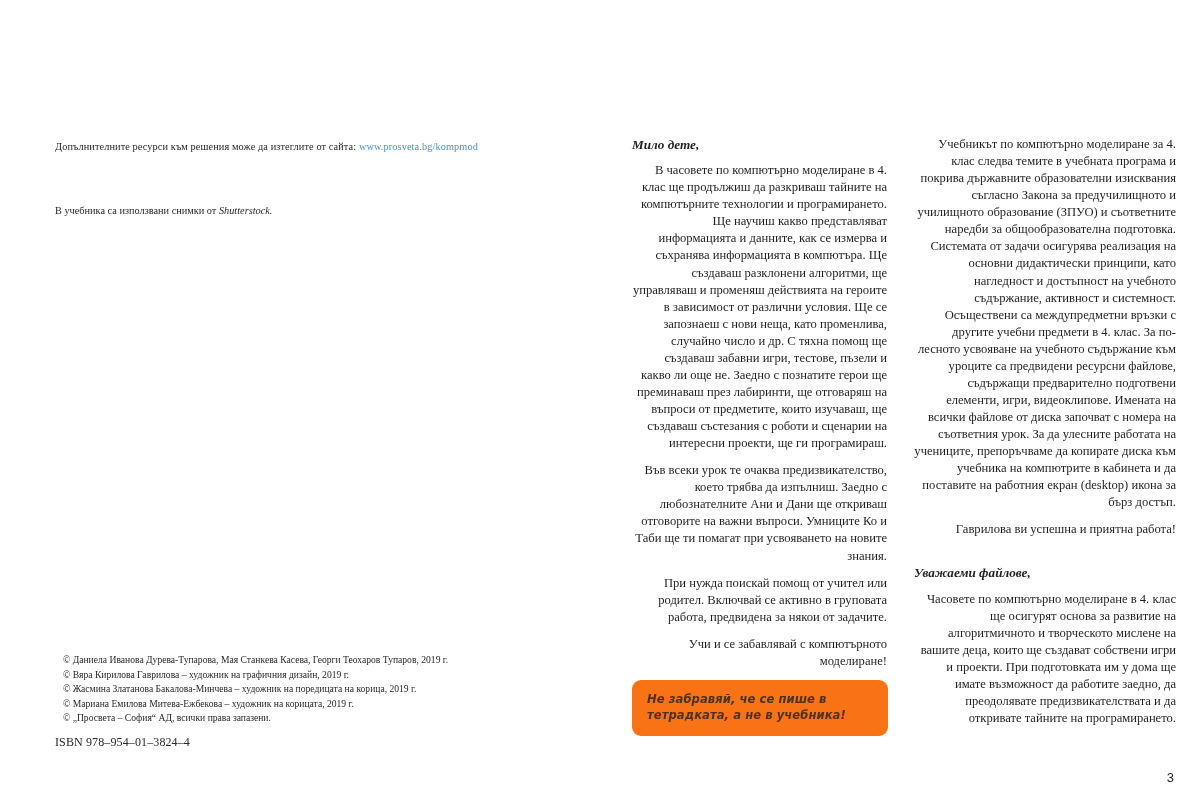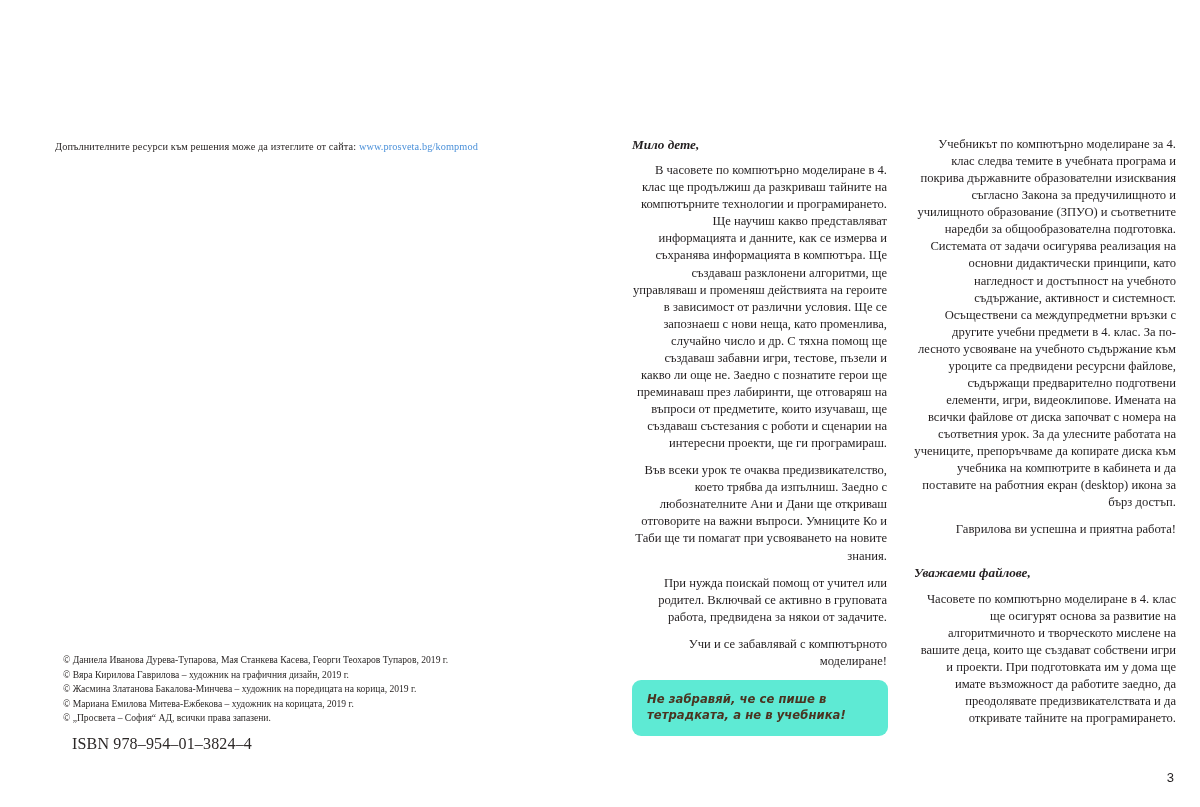--- a/index.html
+++ b/index.html
@@ -58,24 +58,23 @@
     color: #2b2726;
     margin-left: 8px;
   }
   .copyright-block .cline {
     white-space: nowrap;
   }
   .isbn-line {
     position: absolute;
     left: 55px;
     top: 735px;
-    font-size: 16px;
+    font-size: 12px;
     color: #2b2726;
     letter-spacing: 0.01em;
-    margin-left: 17px;
   }
 
   
   .col-mid {
     position: absolute;
     left: 632px;
     top: 136px;
     width: 255px;
   }
   
@@ -103,21 +102,21 @@
     margin: 0 0 10px 0;
     color: #231f20;
     text-align: right;
   }
   .body-par:last-child {
     margin-bottom: 0;
   }
 
   
   .callout {
-    background: #5eead4;
+    background: #f97316;
     border-radius: 9px;
     padding: 11px 15px 12px 15px;
     width: 226px;
     box-sizing: content-box;
   }
   .callout-text {
     font-family: "DejaVu Sans", sans-serif;
     font-size: 11.6px;
     line-height: 1.42;
     color: #4a3421;
@@ -136,20 +135,21 @@
     font-family: "Liberation Sans", sans-serif;
   }
 </style>
 </head>
 <body>
 
 <div class="page">
 
   <div class="col-left">
     <div class="resources-line"><span>Допълнителните ресурси към решения може да изтеглите от сайта: </span><span class="resources-link">www.prosveta.bg/kompmod</span></div>
+    <div class="photos-line"><span>В учебника са използвани снимки от </span><i>Shutterstock.</i></div>
   </div>
 
   <div class="copyright-block">
     <div class="cline">© Даниела Иванова Дурева-Тупарова, Мая Станкева Касева, Георги Теохаров Тупаров, 2019 г.</div>
     <div class="cline">© Вяра Кирилова Гаврилова – художник на графичния дизайн, 2019 г.</div>
     <div class="cline">© Жасмина Златанова Бакалова-Минчева – художник на поредицата на корица, 2019 г.</div>
     <div class="cline">© Мариана Емилова Митева-Ежбекова – художник на корицата, 2019 г.</div>
     <div class="cline">© „Просвета – София“ АД, всички права запазени.</div>
   </div>
 

